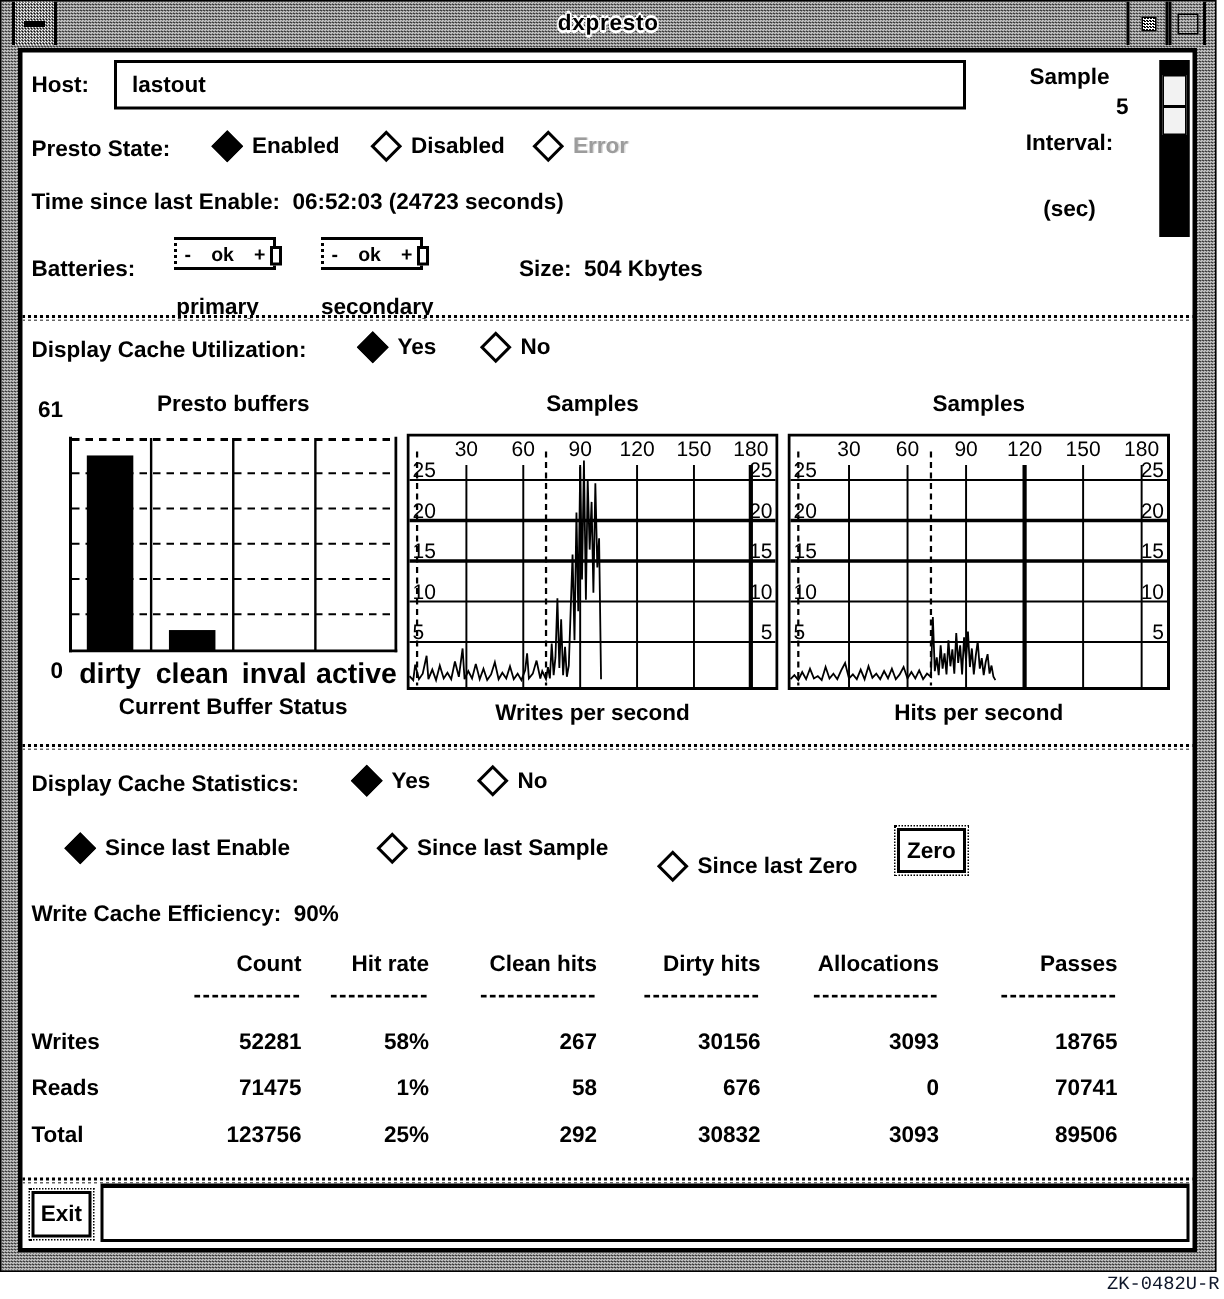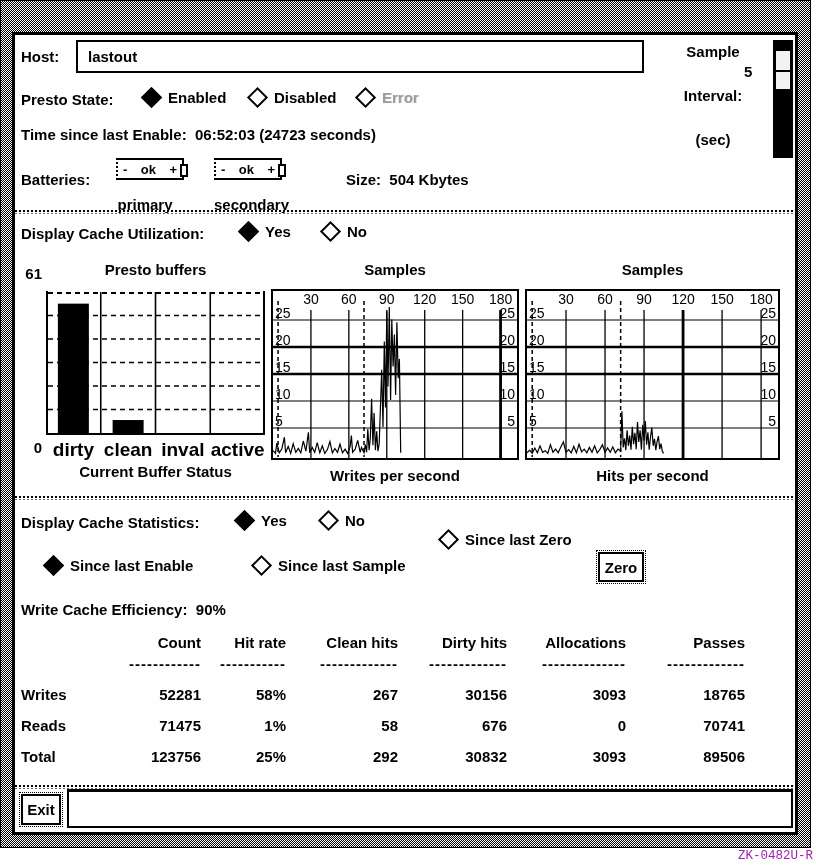--- a/index.html
+++ b/index.html
@@ -64,26 +64,38 @@
   .xcats{position:absolute;display:flex;}
   .xcats div{flex:1;text-align:center;font-size:19px;font-weight:bold;}
   
   .stats-grid{position:absolute;display:grid;grid-template-columns:90px 90px 85px 112px 109px 119px 119px;}
   .cell{font-size:15px;font-weight:bold;display:flex;align-items:center;justify-content:flex-end;white-space:nowrap;}
   .cell.left{justify-content:flex-start;}
   .ch{height:26px;}
   .cd{height:24px;letter-spacing:1px;align-items:flex-start;}
   .cv{height:31px;}
   .figlabel{position:absolute;right:3px;top:849px;font-family:"Liberation Mono","DejaVu Sans Mono",monospace;
-    font-size:12.5px;color:#a21caf;}
+    font-size:12.5px;color:#0f172a;}
 </style>
 </head>
 <body>
 
 <div class="frame dither">
+  <div class="titlebar">
+    <div class="tb-box tb-menu dither">
+      <div class="bar"></div>
+    </div>
+    <div class="title">dxpresto</div>
+    <div class="tb-box tb-min dither">
+      <div class="sq dither"></div>
+    </div>
+    <div class="tb-box tb-max dither">
+      <div class="sq"></div>
+    </div>
+  </div>
 
   <div class="window">
     <div class="content">
 
       <div class="abs lbl" style="left:6px;top:13px">Host:</div>
       <input class="abs tfield" style="left: 61px; top: 5px; width: 554px; height: 29px;" value="lastout">
 
       <div class="abs lbl" style="left:652px;top:6px;width:92px;text-align:center;line-height:22px;white-space:pre-line"><span>Sample</span><br>
            <span>Interval:</span><br>
            <span>(sec)</span></div>
@@ -257,21 +269,21 @@
       </div>
 
       <div class="radio filled" style="left:31px;top:522px">
         <span class="diamond"></span>
         <span class="rlabel">Since last Enable</span>
       </div>
       <div class="radio" style="left:239px;top:522px">
         <span class="diamond"></span>
         <span class="rlabel">Since last Sample</span>
       </div>
-      <div class="radio" style="left:426px;top:496px">
+      <div class="radio" style="left:426px;top:534px">
         <span class="diamond"></span>
         <span class="rlabel">Since last Zero</span>
       </div>
       <button class="btn abs" style="left:583px;top:517px;width:46px;height:30px">Zero</button>
 
       <div class="abs lbl" style="left:6px;top:566px">
         <span>Write Cache Efficiency:</span>&nbsp;&nbsp;<span>90%</span>
       </div>
 
       <div class="stats-grid" id="statsgrid" style="left:6px;top:594px">

